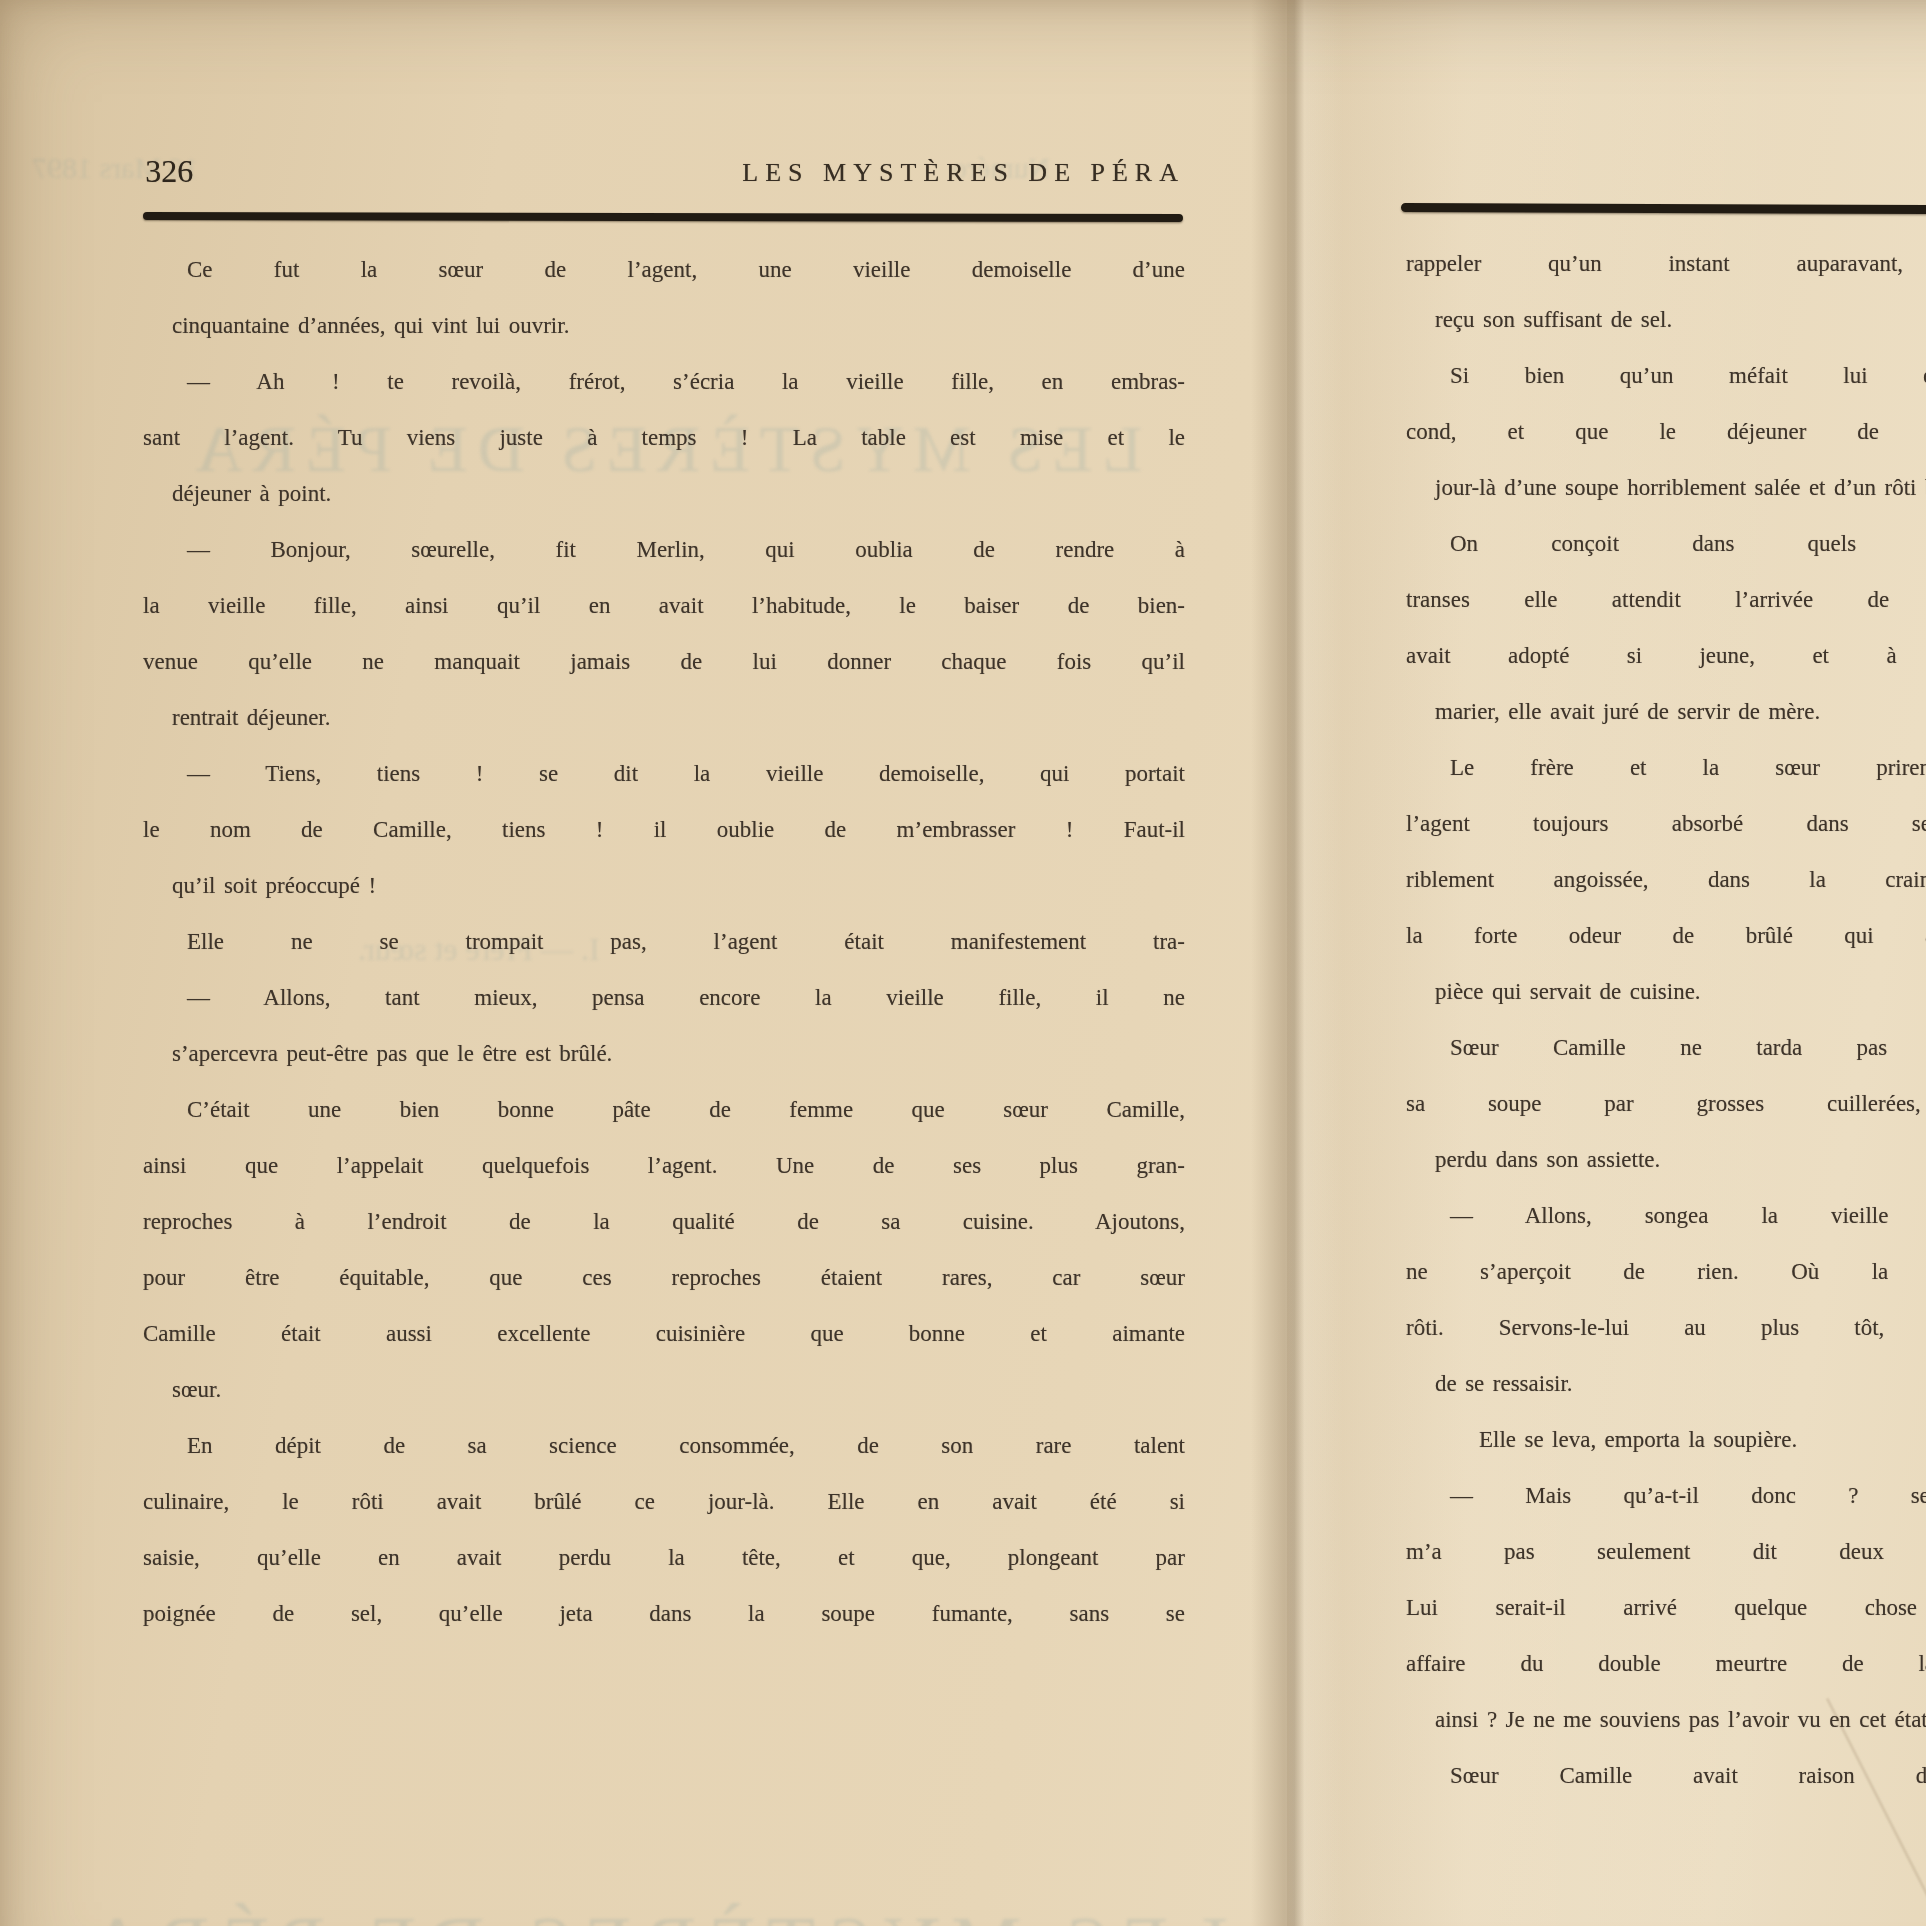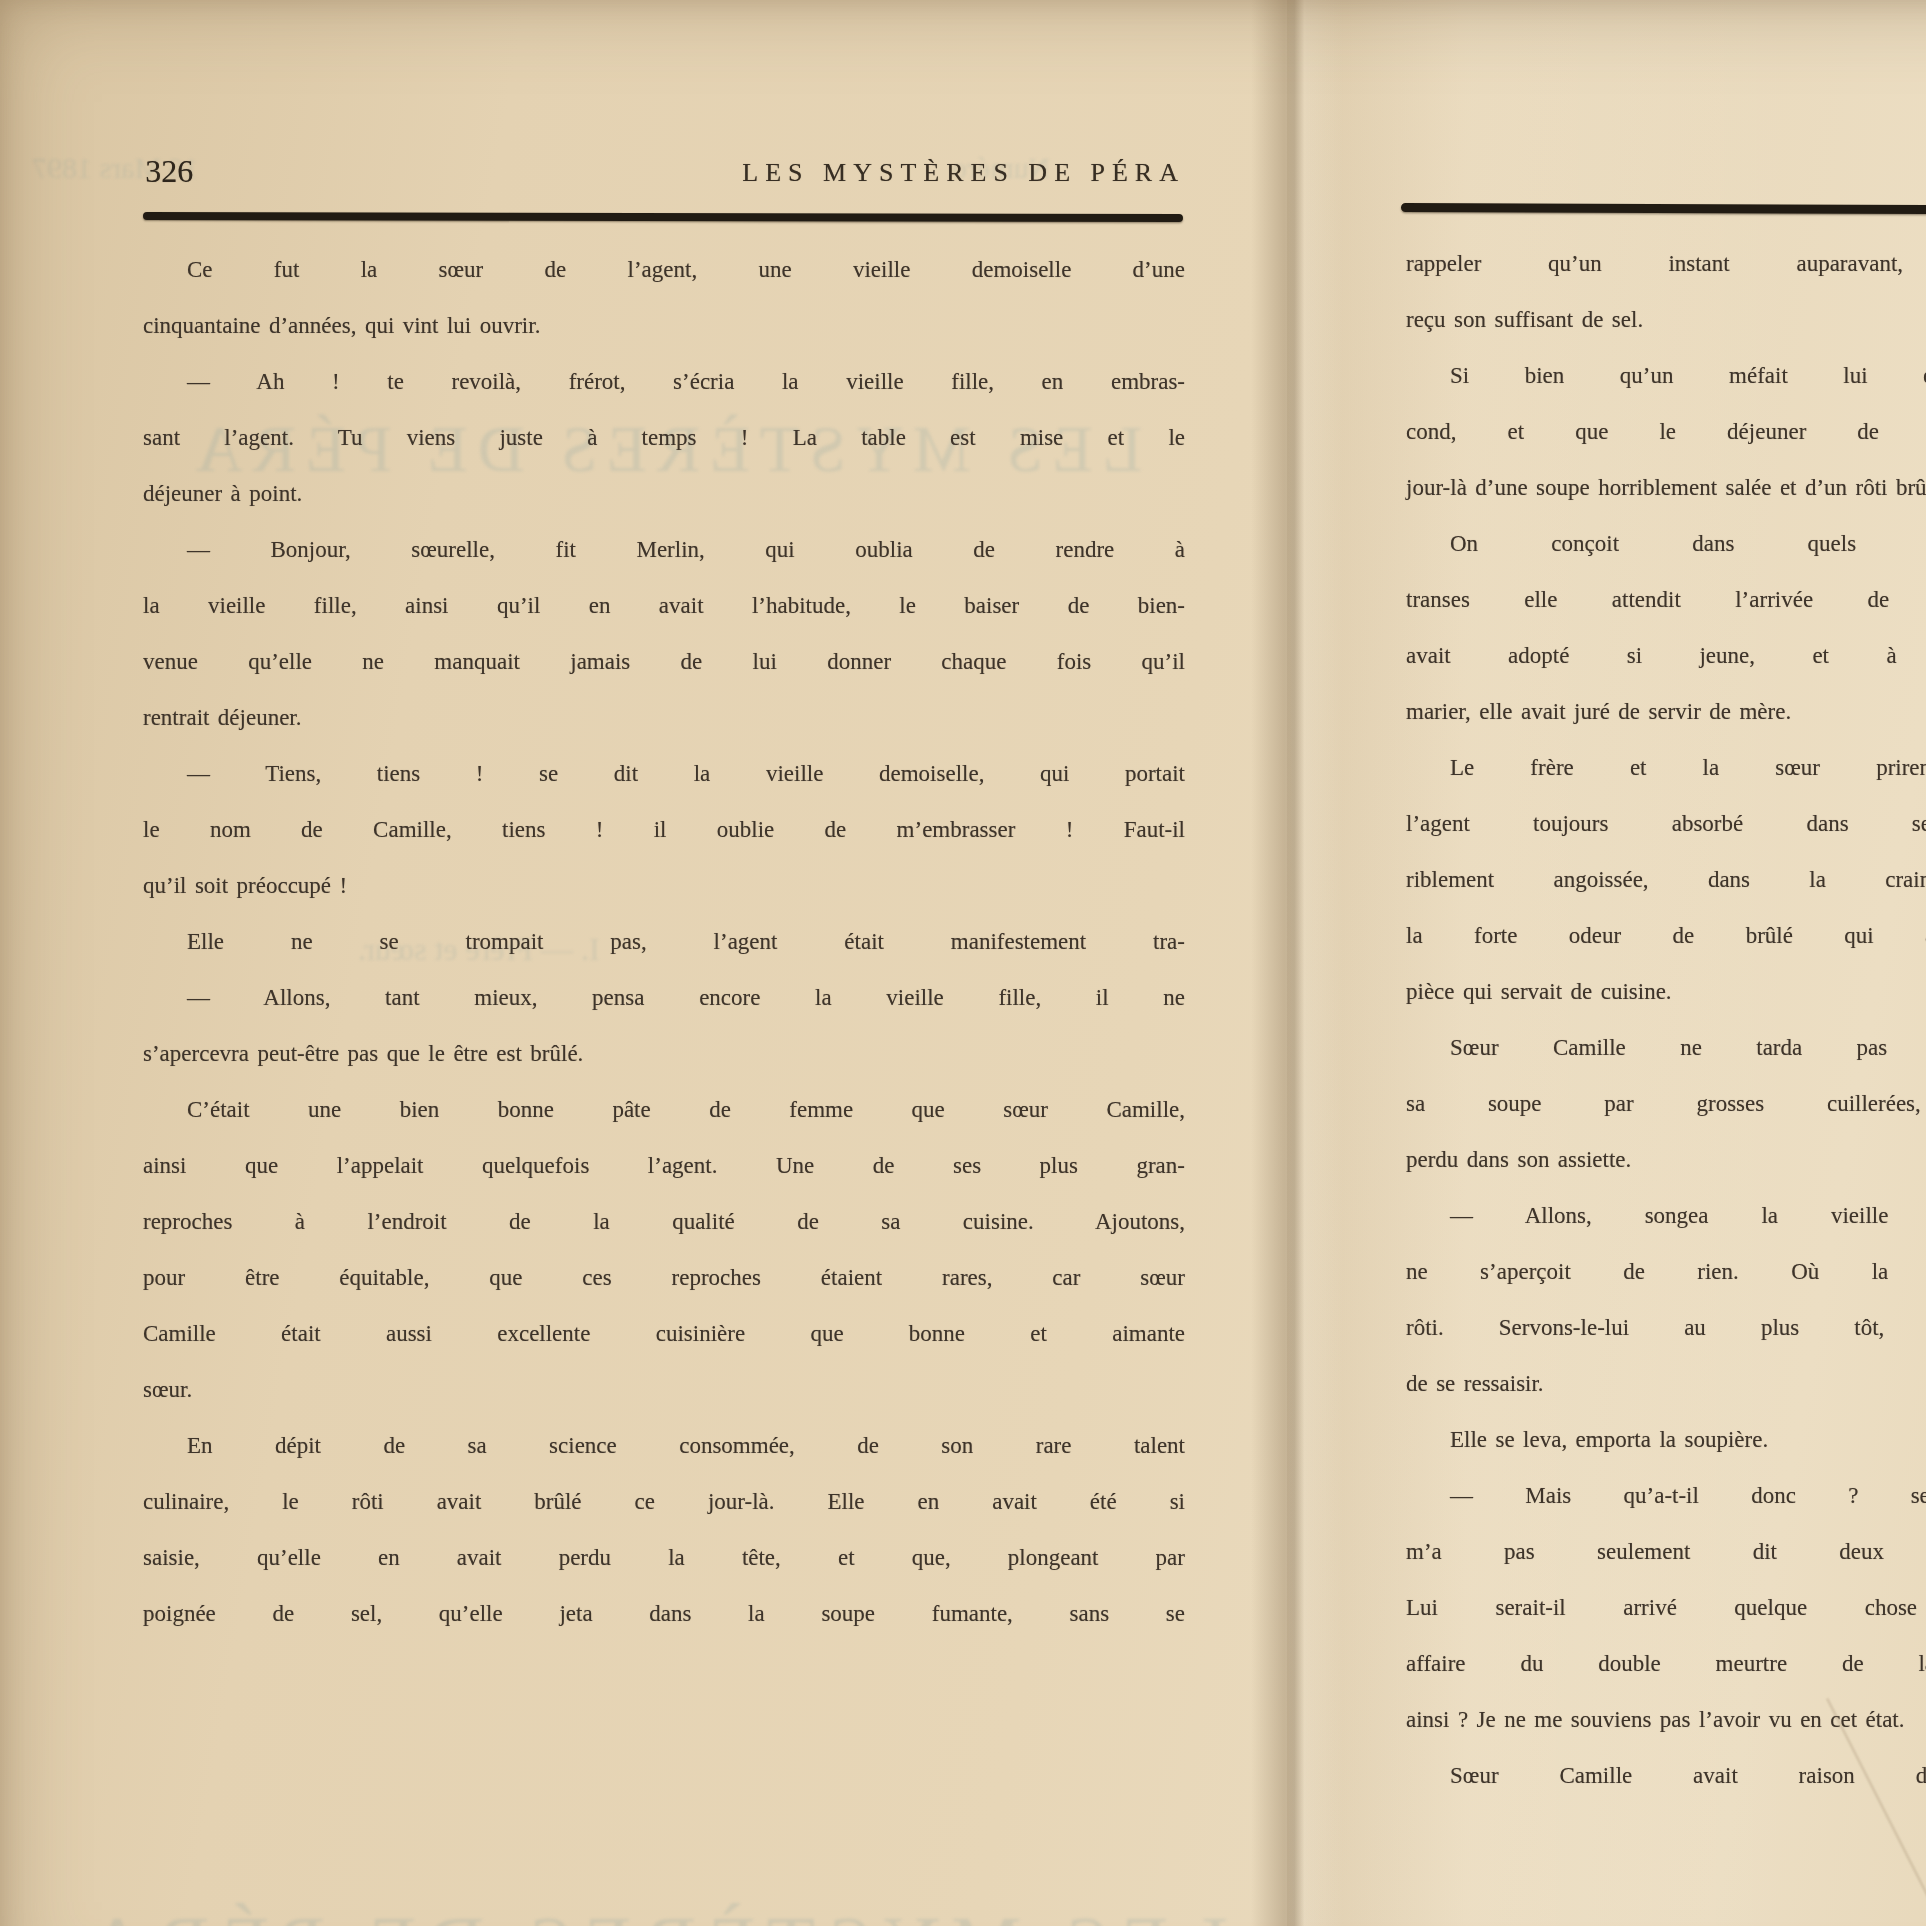--- a/index.html
+++ b/index.html
@@ -31,21 +31,21 @@
     box-shadow:0 1.2px 1.9px rgba(45,34,18,.45);}
   .rule-left{left:143px;top:213px;width:1040px;transform:rotate(.12deg);}
   .rule-right{left:1401px;top:205px;width:1039px;transform:rotate(.22deg);height:8.9px;}
   .body-col{position:absolute;}
   .body-left{left:143px;top:242px;width:1042px;}
   .body-right{left:1406px;top:236px;width:1040px;}
   .line{height:56px;line-height:56px;font-size:23px;color:var(--ink);
     text-align:justify;text-align-last:justify;word-spacing:2.7px;
     text-shadow:0 0 0.8px rgba(62,52,42,.42);white-space:nowrap;}
   .line.ind{padding-left:44px;}
-  .line.end{text-align-last:left;}
+  .line.end{text-align-last:left;margin-left:29px;}
   .ghost{position:absolute;transform:scaleX(-1);color:rgba(124,152,152,.17);
     filter:blur(1.5px);white-space:nowrap;pointer-events:none;}
   .ghost-date{left:32px;top:151px;font-size:30px;}
   .ghost-numero{left:952px;top:151px;font-size:30px;}
   .ghost-title-top{left:143px;top:412px;width:1042px;text-align:center;font-size:65px;
     letter-spacing:10px;color:rgba(130,160,160,.20);}
   .ghost-chapter{left:358px;top:931px;font-size:32px;}
   .ghost-title-bottom{left:92px;top:1899px;width:1136px;text-align:center;font-size:79px;
     letter-spacing:11.6px;color:rgba(130,160,160,.22);}
   .crease{position:absolute;left:1828px;top:1698px;width:378px;height:2.3px;

